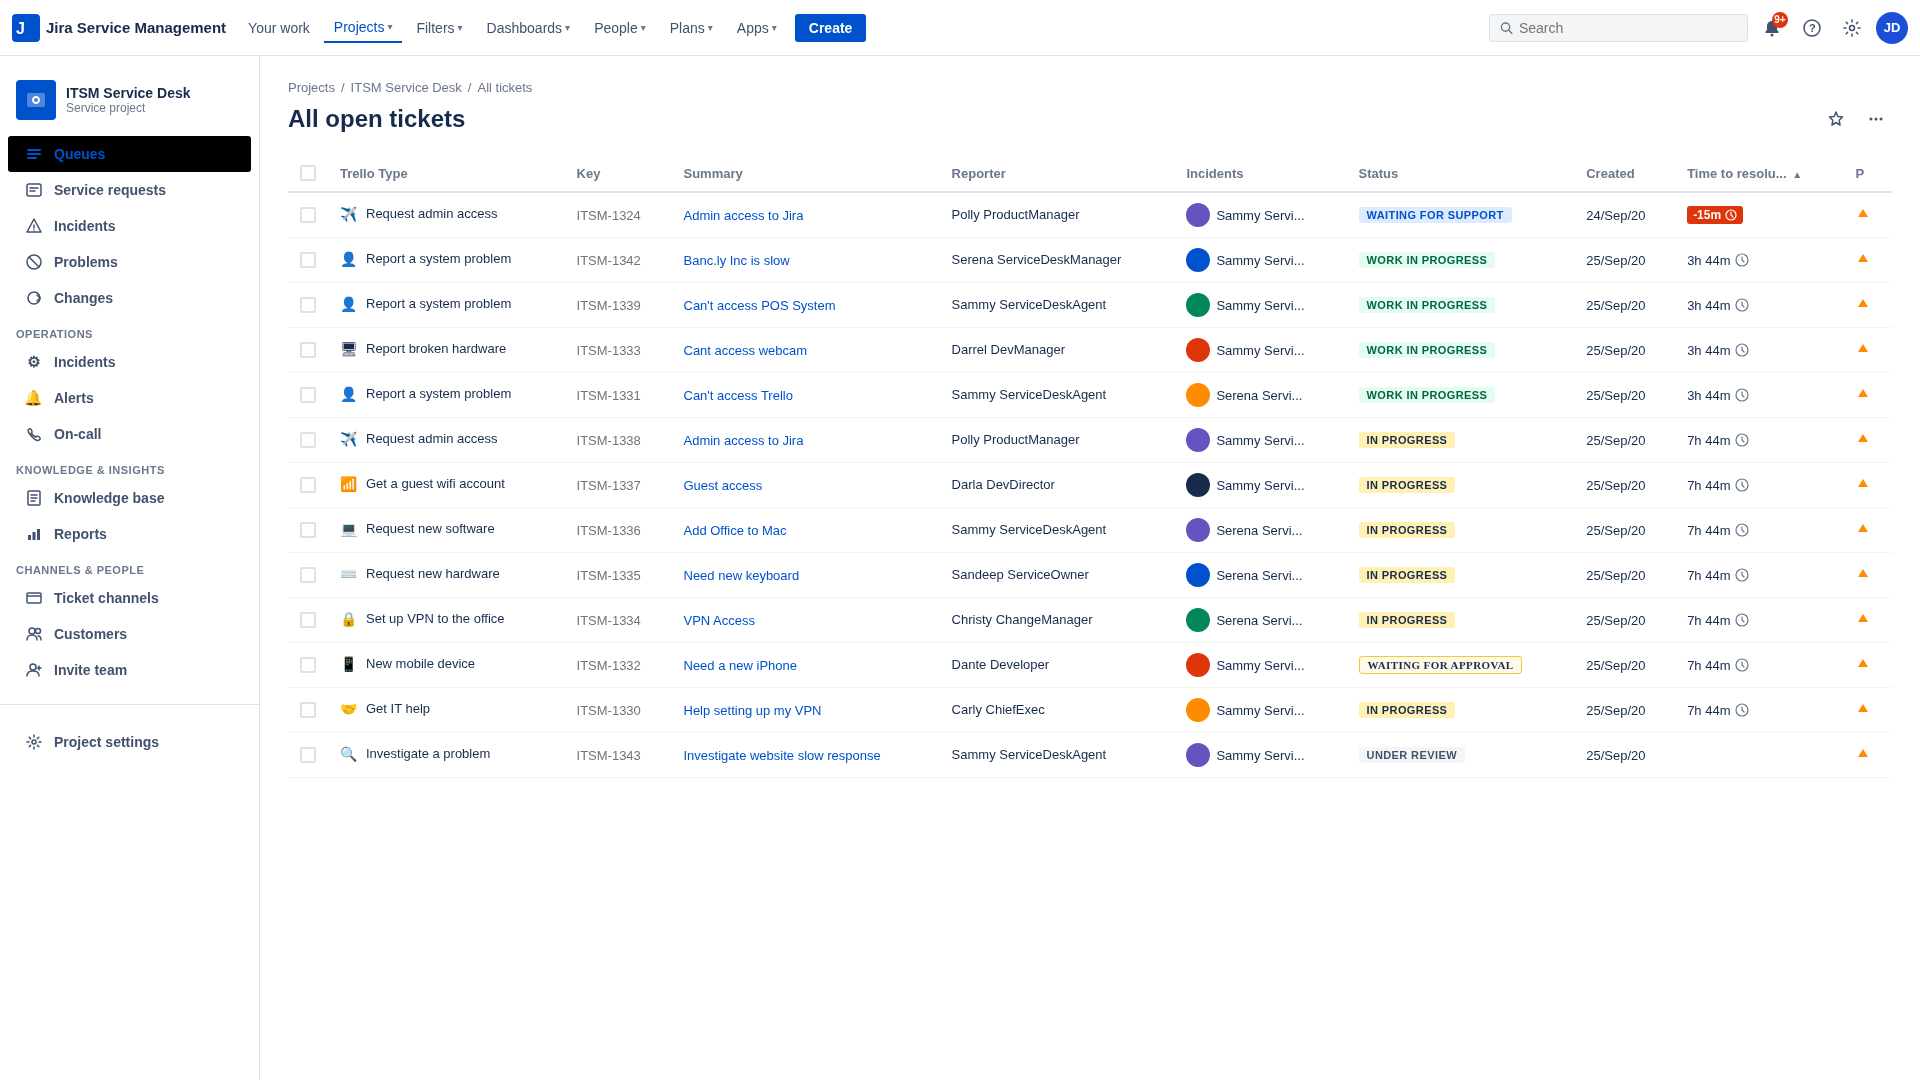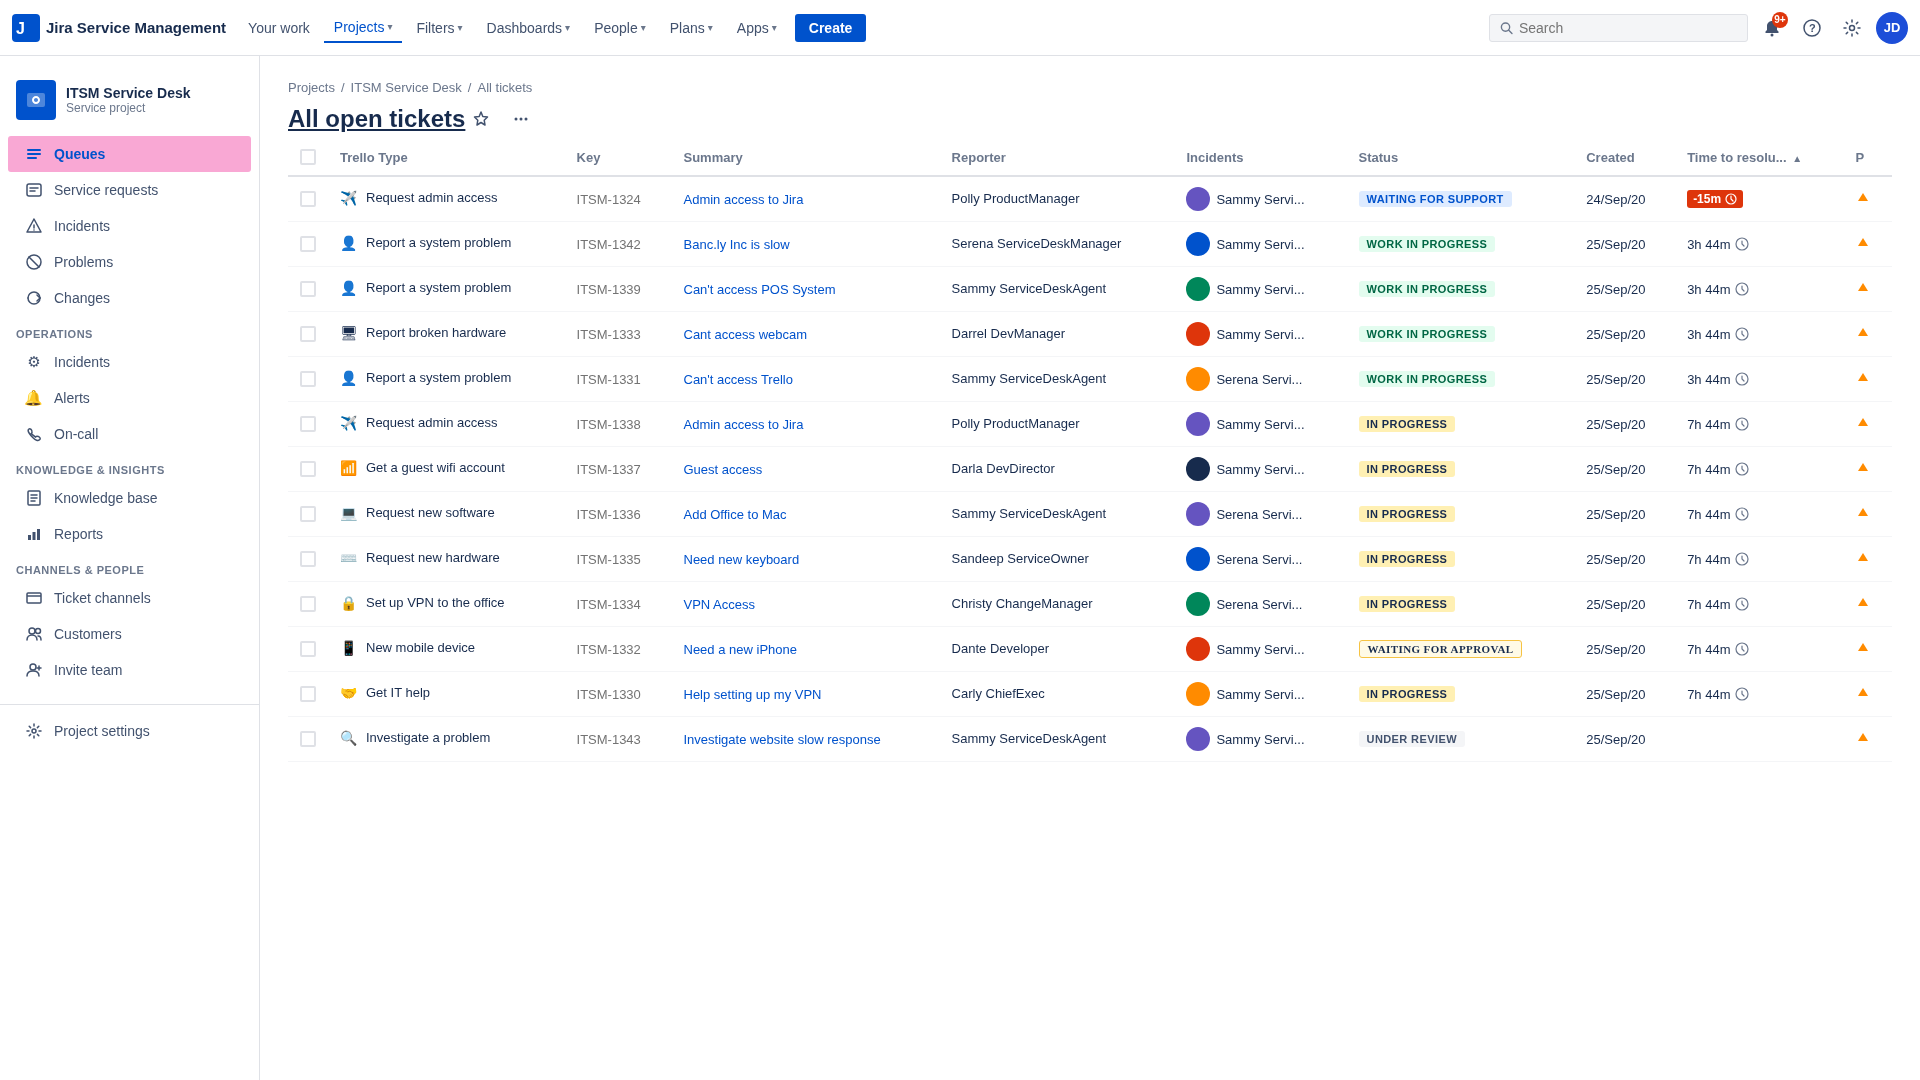--- a/index.html
+++ b/index.html
@@ -27,31 +27,31 @@
     
     .layout { display: flex; margin-top: 56px; height: calc(100vh - 56px); }
 
     
     .sidebar { width: 260px; min-width: 260px; background: #fff; border-right: 1px solid #dfe1e6; overflow-y: auto; padding: 16px 0; }
     .sidebar-project-header { padding: 8px 16px 16px; display: flex; align-items: center; gap: 10px; }
     .project-icon { width: 40px; height: 40px; border-radius: 4px; background: #0052cc; display: flex; align-items: center; justify-content: center; }
     .project-icon svg { width: 24px; height: 24px; }
     .project-info .project-name { font-weight: 700; font-size: 14px; color: #172b4d; }
     .project-info .project-type { font-size: 12px; color: #6b778c; }
-    .sidebar-nav-item { display: flex; align-items: center; gap: 10px; padding: 8px 16px; cursor: pointer; font-size: 14px; color: #42526e; border-radius: 3px; margin: 0 8px; }
-    .sidebar-nav-item.active { background: #f9a8d4; color: #0052cc; font-weight: 600; }
+    .sidebar-nav-item { display: flex; align-items: center; gap: 10px; padding: 8px 16px; cursor: pointer; font-size: 14px; color: #42526e; border-radius: 3px; margin: 0 8px; font-weight: bold; }
+    .sidebar-nav-item.active { background: #000000; color: #0052cc; font-weight: 600; }
     .sidebar-nav-item .icon { width: 20px; height: 20px; display: flex; align-items: center; justify-content: center; font-size: 15px; flex-shrink: 0; }
     .sidebar-section-label { font-size: 11px; font-weight: 700; color: #6b778c; text-transform: uppercase; letter-spacing: 0.5px; padding: 12px 16px 4px; }
 
     
     .main { flex: 1; overflow-y: auto; padding: 24px 28px; background: #fff; }
     .breadcrumb { font-size: 13px; color: #6b778c; margin-bottom: 8px; display: flex; align-items: center; gap: 6px; }
     .breadcrumb a { color: #6b778c; text-decoration: none; }
     .breadcrumb-sep { color: #6b778c; }
-    .page-header { display: flex; align-items: center; margin-bottom: 4px; text-decoration: underline; }
+    .page-header { display: flex; align-items: center; justify-content: space-between; margin-bottom: 20px; }
     .page-title { font-size: 24px; font-weight: 700; color: #172b4d; }
     .header-actions { display: flex; align-items: center; gap: 8px; }
     .icon-btn { width: 32px; height: 32px; border-radius: 3px; display: flex; align-items: center; justify-content: center; cursor: pointer; color: #42526e; font-size: 16px; border: none; background: transparent; }
 
     
     .tickets-table { width: 100%; border-collapse: collapse; }
     .tickets-table th { padding: 10px 12px; text-align: left; font-size: 13px; font-weight: 600; color: #6b778c; border-bottom: 2px solid #dfe1e6; white-space: nowrap; cursor: pointer; }
     .tickets-table td { padding: 10px 12px; border-bottom: 1px solid #f4f5f7; font-size: 13px; color: #172b4d; vertical-align: middle; }
     .checkbox-cell { width: 32px; }
     .checkbox { width: 16px; height: 16px; border: 2px solid #dfe1e6; border-radius: 2px; cursor: pointer; display: flex; align-items: center; justify-content: center; }
@@ -280,21 +280,21 @@
         <svg width="18" height="18" viewBox="0 0 18 18" fill="none">
           <circle cx="8" cy="6" r="3" stroke="#42526e" stroke-width="1.5"></circle>
           <path d="M2 15c0-3 2.2-5 6-5s6 2 6 5" stroke="#42526e" stroke-width="1.5" stroke-linecap="round"></path>
           <line x1="14" y1="5" x2="14" y2="9" stroke="#42526e" stroke-width="1.5" stroke-linecap="round"></line>
           <line x1="12" y1="7" x2="16" y2="7" stroke="#42526e" stroke-width="1.5" stroke-linecap="round"></line>
         </svg>
       </span>
       <span>Invite team</span>
     </div>
 
-    <div style="margin-top: 16px; border-top: 1px solid #dfe1e6; padding-top: 8px;">
+    <div style="margin-top: 16px; border-top: 1px solid #dfe1e6; padding-top: 19px;">
       <div class="sidebar-nav-item">
         <span class="icon">
           <svg width="18" height="18" viewBox="0 0 18 18" fill="none">
             <circle cx="9" cy="9" r="2" stroke="#42526e" stroke-width="1.5"></circle>
             <path d="M9 2v2M9 14v2M2 9h2M14 9h2M4.2 4.2l1.4 1.4M12.4 12.4l1.4 1.4M4.2 13.8l1.4-1.4M12.4 5.6l1.4-1.4" stroke="#42526e" stroke-width="1.5" stroke-linecap="round"></path>
           </svg>
         </span>
         <span>Project settings</span>
       </div>
     </div>

